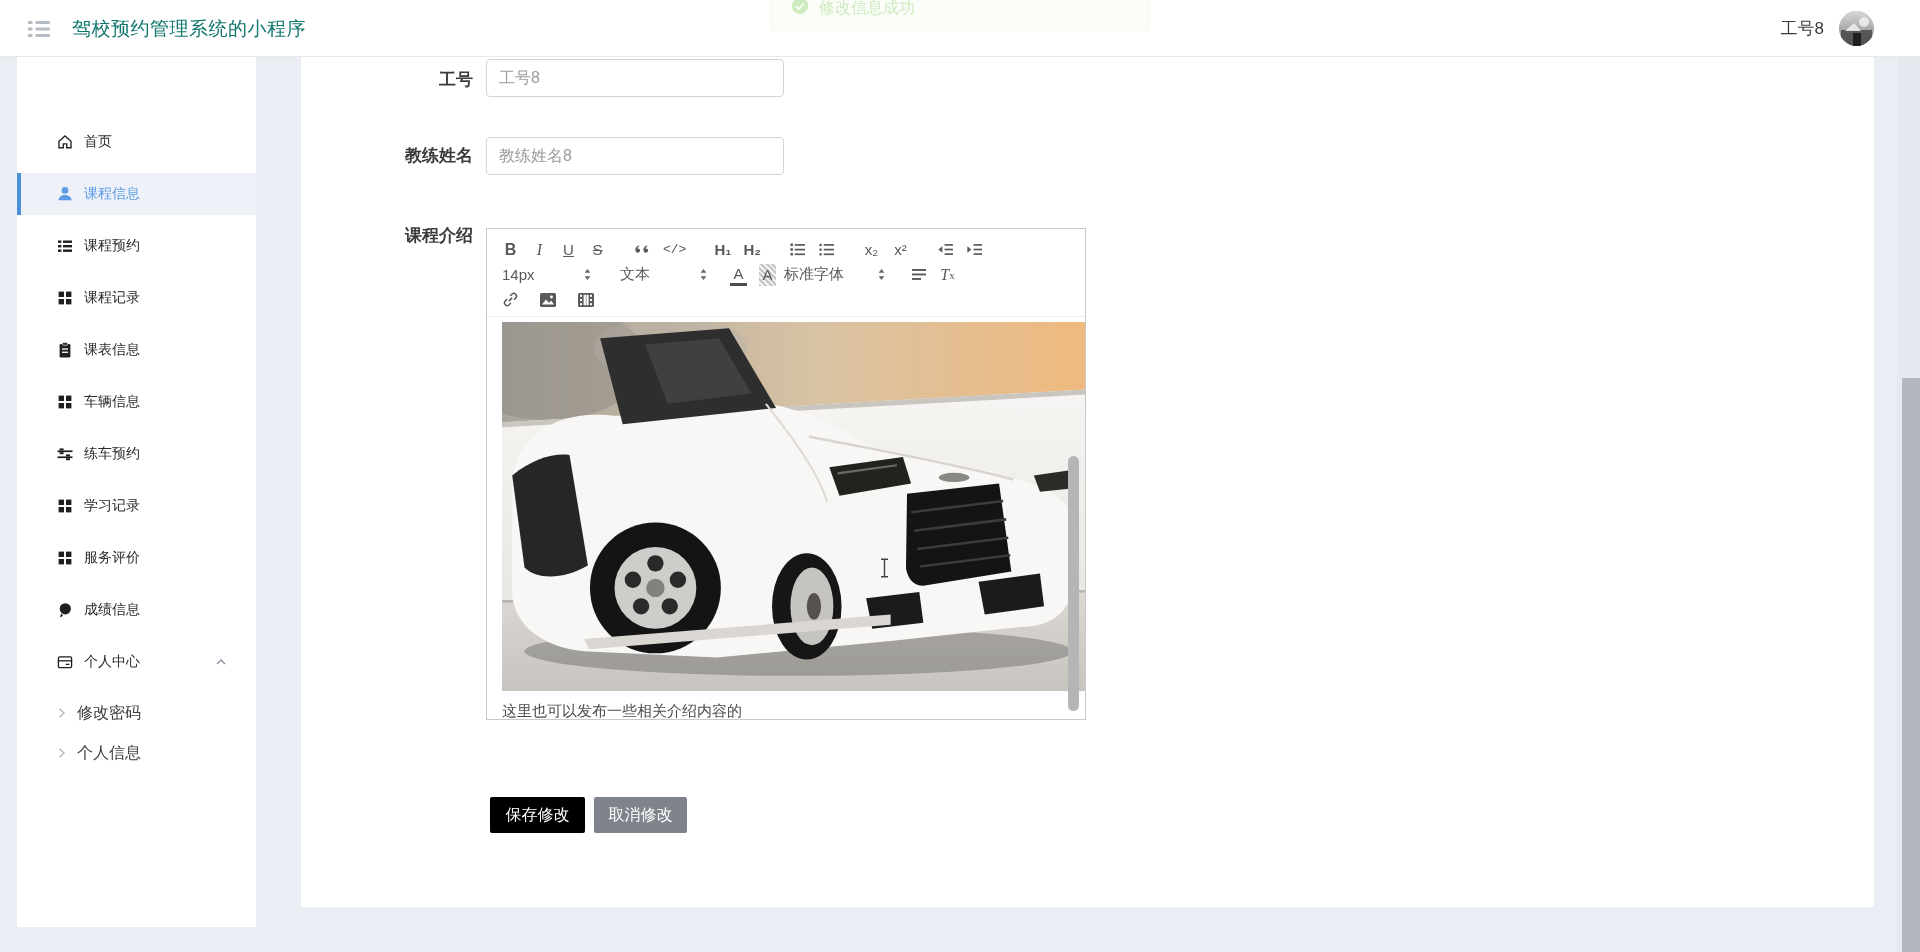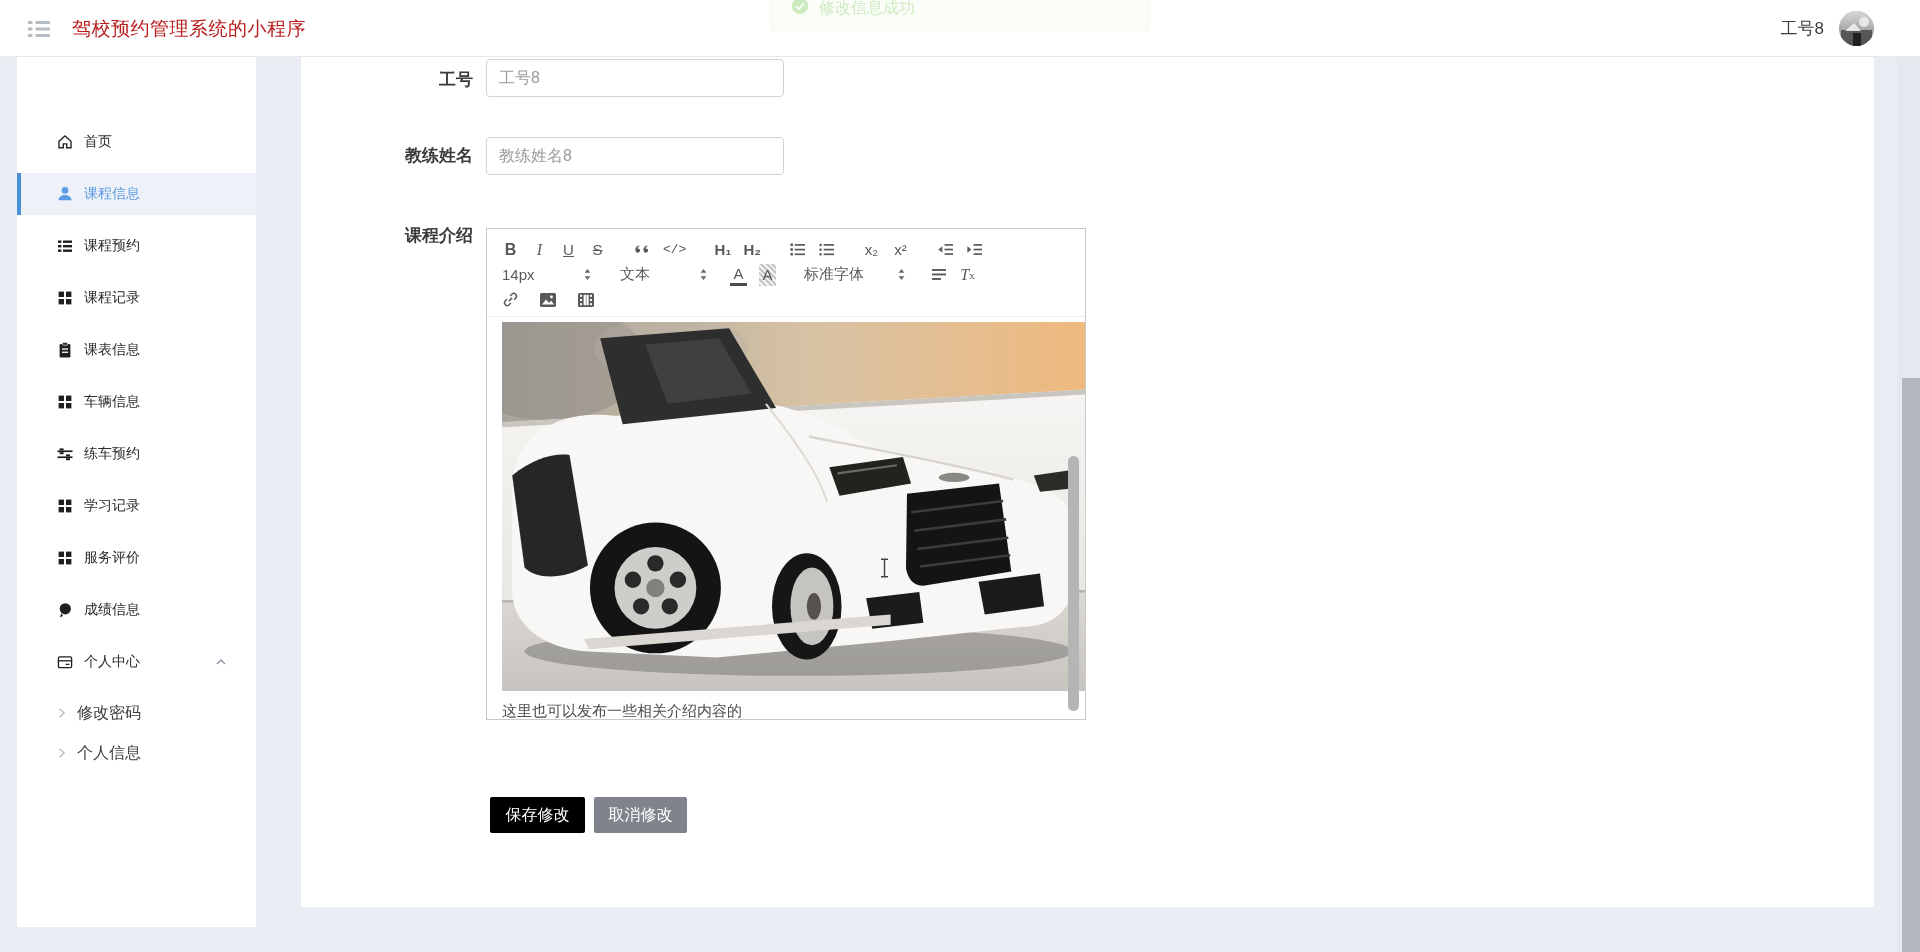--- a/index.html
+++ b/index.html
@@ -8,21 +8,21 @@
     position:relative; overflow:hidden;
     background:#eaedf4;
     font-family:"Liberation Sans","DejaVu Sans",sans-serif;
     color:#333;
   }
   
   .header { position:absolute; left:0; top:0; width:1920px; height:57px;
     background:#fff; border-bottom:1px solid #e8e8e8; z-index:5; }
   .burger { position:absolute; left:28px; top:20px; cursor:pointer; }
   .brand { position:absolute; left:72px; top:0; line-height:57px;
-    font-size:19px; color:#b91c1c; letter-spacing:.5px;text-align:center; }
+    font-size:19px; color:#0f766e; letter-spacing:.5px;text-align:center; }
   .username { position:absolute; right:96px; top:0; line-height:57px; font-size:17px; color:#3a3a3a; cursor:pointer; }
   .avatar { position:absolute; right:46px; top:11px; width:35px; height:35px;
     border-radius:50%; overflow:hidden; cursor:pointer; background:#bbb; }
   
   .toast { position:absolute; left:770px; top:-16px; width:380px; height:48px;
     background:#f0f9eb; border:1px solid #e1f3d8; border-radius:4px;
     display:flex; align-items:center; padding-left:20px; gap:10px;
     opacity:.32; z-index:9; }
   .toast-text { color:#67c23a; font-size:16px; }
   
@@ -61,21 +61,21 @@
   .t-bold { font-weight:700; font-size:16px; }
   .t-italic { font-family:"Liberation Serif","DejaVu Serif",serif; font-style:italic; font-size:16px; }
   .t-under { text-decoration:underline; }
   .t-strike { text-decoration:line-through; }
   .t-h { font-weight:700; font-size:15px; }
   .t-code { font-family:"Liberation Mono","DejaVu Sans Mono",monospace; font-size:13px; }
   .sel { display:flex; align-items:center; justify-content:space-between;
     color:#595959; font-size:15px; cursor:pointer; height:22px; }
   .sel-size { width:90px; }
   .sel-fmt { width:88px; margin-left:28px; }
-  .sel-font { width:102px; margin-left:28px; }
+  .sel-font { width:102px; margin-left:8px; }
   .acolor { margin-left:22px; border-bottom:3px solid #4c4c4c; line-height:15px; }
   .abg { margin-left:10px; padding:0 2px;
     background:repeating-linear-gradient(45deg,#c6c6c6 0 2px,#f3f3f3 2px 4px); }
   .t-align { margin-left:24px; }
   .t-clear { margin-left:22px; font-family:"Liberation Serif","DejaVu Serif",serif;
     font-style:italic; font-size:16px; }
   .t-clear sub { font-size:11px; font-style:normal; }
   .tb-row3 .tbi + .tbi { margin-left:20px; }
   .content { position:relative; height:403px; padding:5px 0 0 15px; }
   .caption { margin-top:7px; font-size:15px; color:#4c4c4c; }

